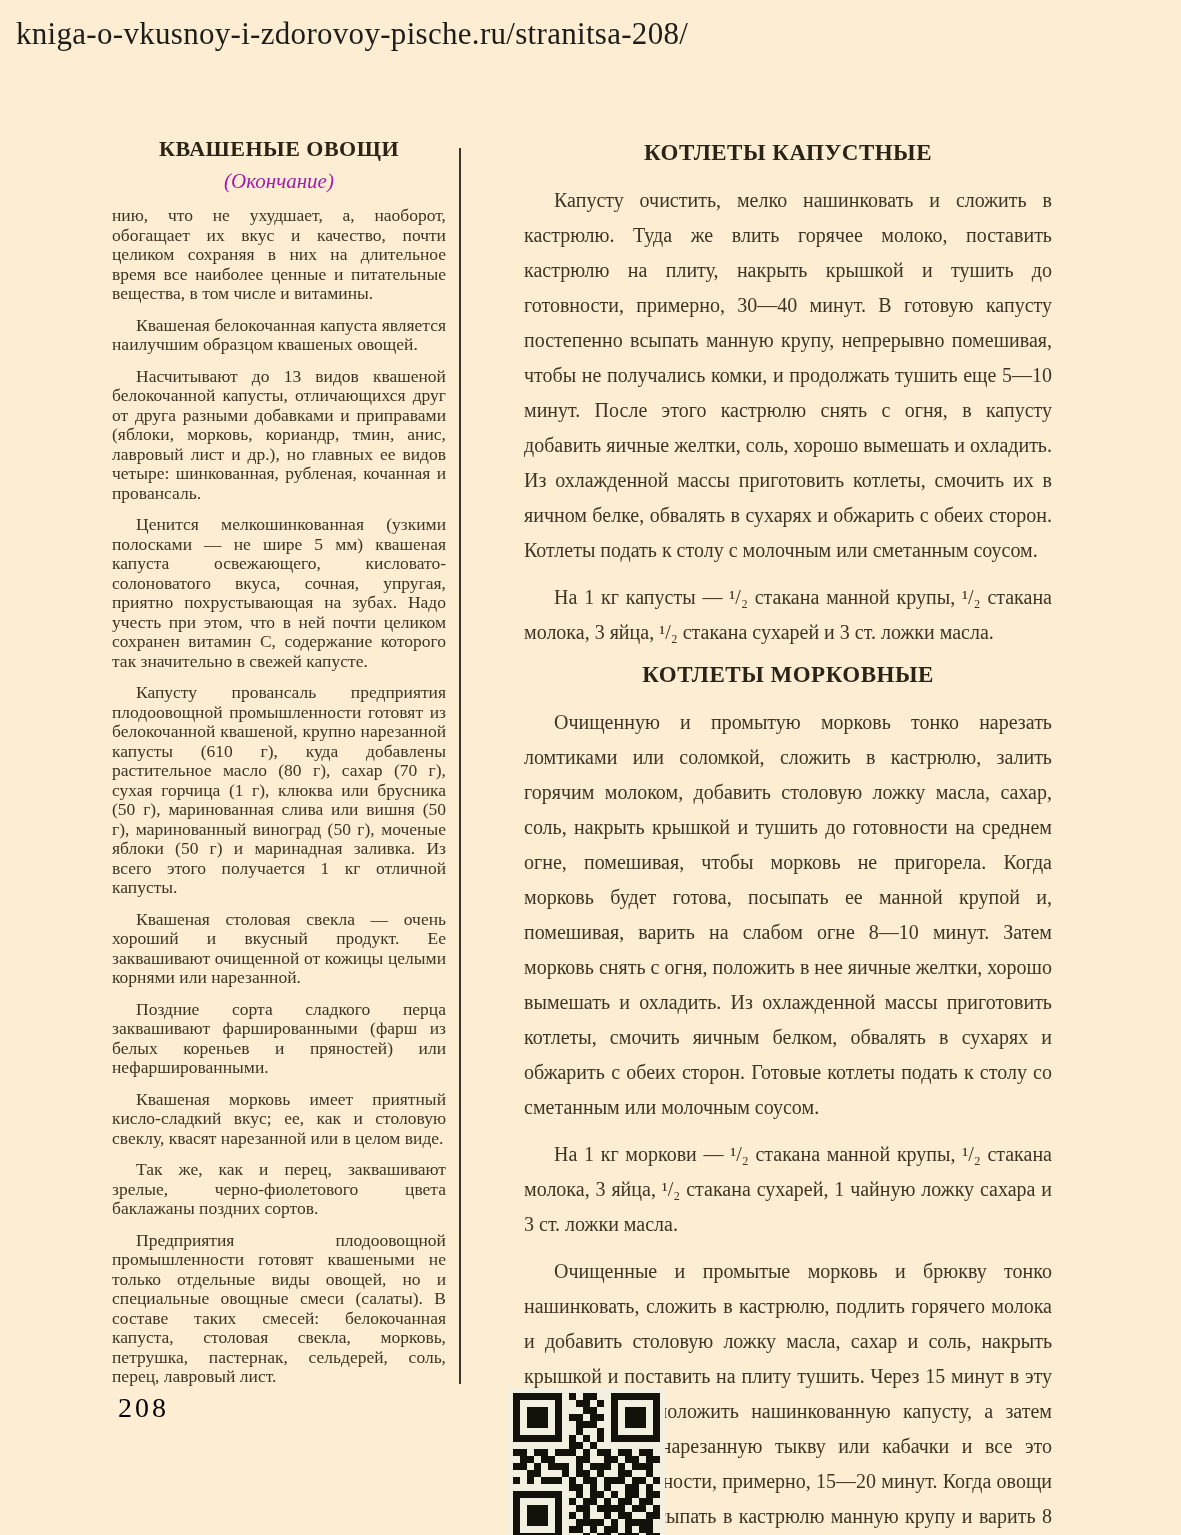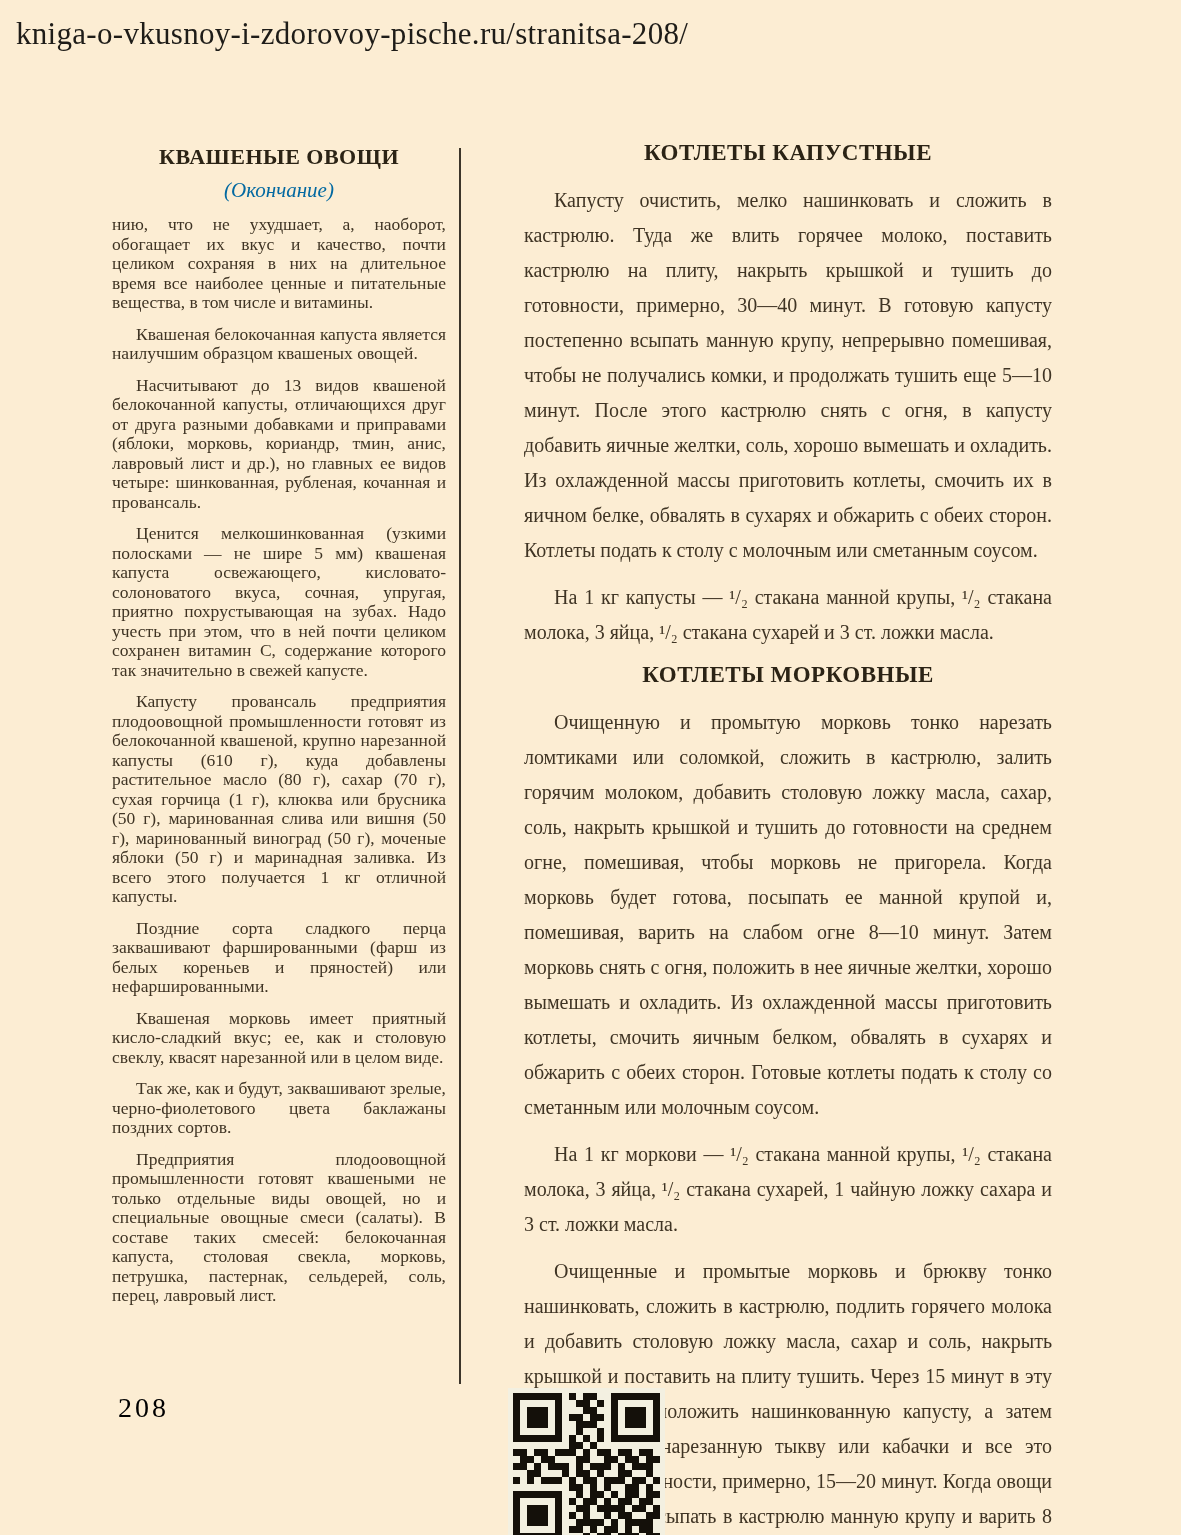--- a/index.html
+++ b/index.html
@@ -11,26 +11,26 @@
     font-family:Liberation Serif, serif;
     color:#3f3424;
   }
   .top-url {
     position:absolute; left:16px; top:16px;
     font-size:31px; color:#1e1c18; letter-spacing:0.3px;
     white-space:nowrap;
   }
   .left-col { position:absolute; left:100px; top:136px; width:358px; }
   .col-title {
-    margin:8px; text-align:center; font-weight:bold;
+    margin:0; text-align:center; font-weight:bold;
     font-size:22px; color:#2b2315; letter-spacing:0.5px;
   }
   .left-subtitle {
     margin-top:7px; text-align:center;
-    font-style:italic; font-size:21px; color:#0369a1;
+    font-style:italic; font-size:21px; color:#a21caf;
   }
   .left-body { margin-top:11px; font-size:17.5px; line-height:19.5px; text-align:justify; }
   .left-body p { margin:12px; text-indent:24px; }
   .left-body p.no-indent { text-indent:0; }
   .divider {
     position:absolute; left:459px; top:148px;
     width:2px; height:1236px; background:#3c352a;
   }
   .right-col { position:absolute; left:512px; top:138px; width:552px; }
   .right-col .col-title { font-size:23px; }
@@ -68,23 +68,24 @@
 
   <div class="left-col">
     <h2 class="col-title">КВАШЕНЫЕ ОВОЩИ</h2>
     <div class="left-subtitle">(Окончание)</div>
     <div class="left-body">
       <p class="no-indent">нию, что не ухудшает, а, наоборот, обогащает их вкус и качество, почти целиком сохраняя в них на длительное время все наиболее ценные и питательные вещества, в том числе и витамины.</p>
       <p>Квашеная белокочанная капуста является наилучшим образцом квашеных овощей.</p>
       <p>Насчитывают до 13 видов квашеной белокочанной капусты, отличающихся друг от друга разными добавками и приправами (яблоки, морковь, кориандр, тмин, анис, лавровый лист и др.), но главных ее видов четыре: шинкованная, рубленая, кочанная и провансаль.</p>
       <p>Ценится мелкошинкованная (узкими полосками — не шире 5 мм) квашеная капуста освежающего, кисловато-солоноватого вкуса, сочная, упругая, приятно похрустывающая на зубах. Надо учесть при этом, что в ней почти целиком сохранен витамин С, содержание которого так значительно в свежей капусте.</p>
       <p>Капусту провансаль предприятия плодоовощной промышленности готовят из белокочанной квашеной, крупно нарезанной капусты (610 г), куда добавлены растительное масло (80 г), сахар (70 г), сухая горчица (1 г), клюква или брусника (50 г), маринованная слива или вишня (50 г), маринованный виноград (50 г), моченые яблоки (50 г) и маринадная заливка. Из всего этого получается 1 кг отличной капусты.</p>
+      <p>Квашеная столовая свекла — очень хороший и вкусный продукт. Ее заквашивают очищенной от кожицы целыми корнями или нарезанной.</p>
       <p>Поздние сорта сладкого перца заквашивают фаршированными (фарш из белых кореньев и пряностей) или нефаршированными.</p>
       <p>Квашеная морковь имеет приятный кисло-сладкий вкус; ее, как и столовую свеклу, квасят нарезанной или в целом виде.</p>
-      <p>Так же, как и будут, заквашивают зрелые, черно-фиолетового цвета баклажаны поздних сортов.</p>
+      <p>Так же, как и перец, заквашивают зрелые, черно-фиолетового цвета баклажаны поздних сортов.</p>
       <p>Предприятия плодоовощной промышленности готовят квашеными не только отдельные виды овощей, но и специальные овощные смеси (салаты). В составе таких смесей: белокочанная капуста, столовая свекла, морковь, петрушка, пастернак, сельдерей, соль, перец, лавровый лист.</p>
     </div>
   </div>
 
   <div class="divider"></div>
 
   <div class="right-col">
     <section class="r-sec">
       <h2 class="col-title">КОТЛЕТЫ КАПУСТНЫЕ</h2>
       <p class="r-body">Капусту очистить, мелко нашинковать и сложить в кастрюлю. Туда же влить горячее молоко, поставить кастрюлю на плиту, накрыть крышкой и тушить до готовности, примерно, 30—40 минут. В готовую капусту постепенно всыпать манную крупу, непрерывно помешивая, чтобы не получались комки, и продолжать тушить еще 5—10 минут. После этого кастрюлю снять с огня, в капусту добавить яичные желтки, соль, хорошо вымешать и охладить. Из охлажденной массы приготовить котлеты, смочить их в яичном белке, обвалять в сухарях и обжарить с обеих сторон. Котлеты подать к столу с молочным или сметанным соусом.</p>

